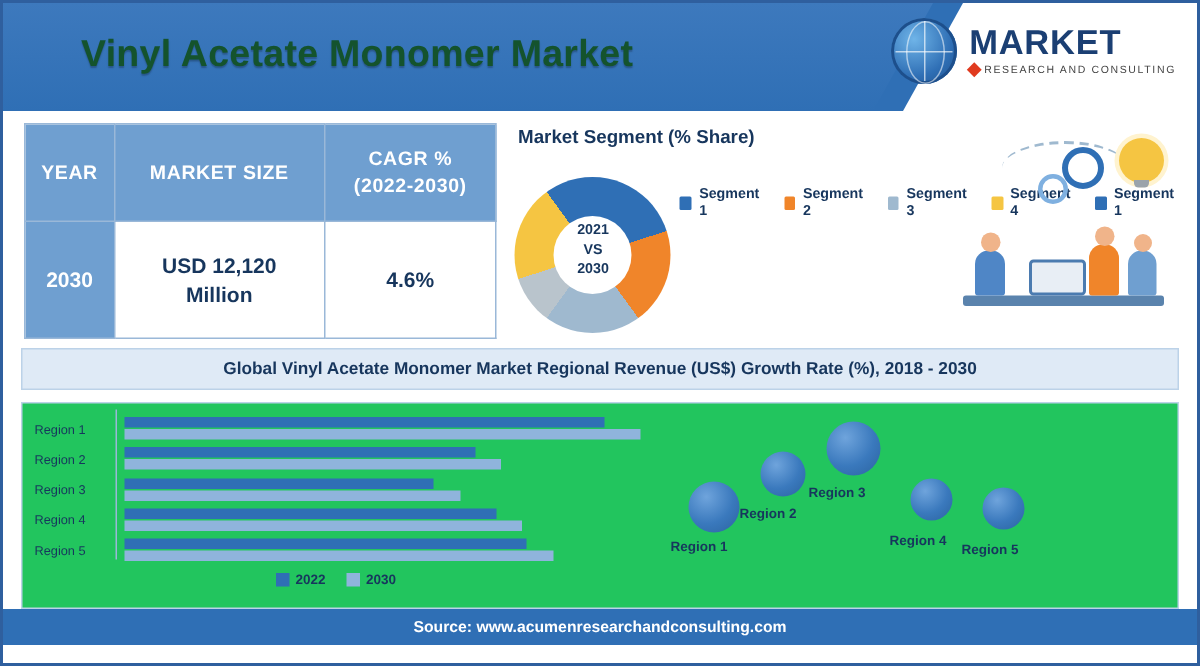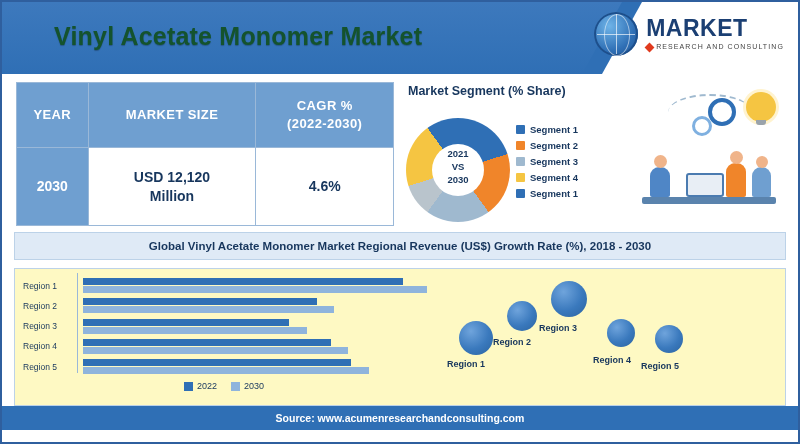--- a/index.html
+++ b/index.html
@@ -70,21 +70,21 @@
       #f0852a 72deg 144deg,
       #9fb9cf 144deg 216deg,
       #b9c4cc 216deg 252deg,
       #f5c542 252deg 324deg,
       #2f6fb5 324deg 360deg);
   }
   .donut:after{content:"";position:absolute;left:26px;top:26px;width:52px;height:52px;border-radius:50%;
     background:#ffffff;}
   .donut-label{position:absolute;left:0;top:30px;width:104px;text-align:center;
     font-size:9.5px;font-weight:bold;color:#17365d;line-height:1.35;z-index:2;}
-  .legend{display:flex;flex-direction:column;gap:5px;padding-top:6px;}
+  .legend{display:flex;flex-direction:row;gap:15px;padding-top:6px;}
   .legend-item{display:flex;align-items:center;gap:5px;font-size:9.5px;color:#17365d;font-weight:bold;}
   .legend-swatch{width:9px;height:9px;border-radius:1px;display:inline-block;}
 
   .illus{position:absolute;right:0;top:4px;width:150px;height:134px;}
   .illus .bulb{position:absolute;right:8px;top:6px;width:30px;height:30px;border-radius:50%;
     background:#f5c542;box-shadow:0 0 0 3px #fff3cf;}
   .illus .bulb:after{content:"";position:absolute;left:10px;top:28px;width:10px;height:5px;background:#9aa3ab;border-radius:0 0 3px 3px;}
   .illus .gear{position:absolute;right:48px;top:12px;width:20px;height:20px;border-radius:50%;
     border:4px solid #2f6fb5;}
   .illus .gear2{position:absolute;right:72px;top:30px;width:14px;height:14px;border-radius:50%;
@@ -103,33 +103,33 @@
 
   
   .subbar{
     margin:6px 12px 0 12px;height:26px;background:#dfeaf6;border:1px solid #bcd2e8;
     display:flex;align-items:center;justify-content:center;
     font-size:11.5px;font-weight:bold;color:#17365d;
   }
 
   
   .charts{position:relative;margin:8px 12px 0 12px;height:136px;
-    border:1px solid #bcd2e8;background:#fef9c3;display:flex;}
+    border:1px solid #bcd2e8;background:#22c55e;display:flex;}
   .barchart{position:relative;width:418px;padding:8px 6px 6px 6px;box-sizing:border-box;}
   .bar-rows{position:relative;height:98px;display:flex;flex-direction:column;justify-content:space-between;}
   .bar-row{display:flex;align-items:center;height:17px;}
   .bar-label{width:60px;font-size:8.5px;color:#17365d;text-align:left;padding-left:2px;}
   .bar-stack{flex:1;position:relative;height:17px;}
   .bar{position:absolute;left:0;height:7px;}
   .bar.a{top:1px;background:#2f6fb5;}
   .bar.b{top:9px;background:#8fb4dc;}
   .axis-line{position:absolute;left:62px;top:4px;width:1px;height:100px;background:#9ab8d8;}
   .bar-legend{display:flex;gap:14px;justify-content:center;align-items:center;margin-top:6px;}
   .bar-legend span.s{width:9px;height:9px;display:inline-block;margin-right:4px;}
-  .bar-legend div{font-size:9px;color:#17365d;display:flex;align-items:center;}
+  .bar-legend div{font-size:9px;color:#17365d;display:flex;align-items:center;font-weight:bold;}
 
   .bubblechart{position:relative;flex:1;}
   .bubble{position:absolute;border-radius:50%;
     background:radial-gradient(circle at 35% 30%, #6fa4dc 0%, #3a79bd 55%, #2b639f 100%);}
   .bubble-label{position:absolute;font-size:9px;font-weight:bold;color:#17365d;white-space:nowrap;}
 
   
   .footer{position:absolute;left:0;right:0;bottom:12px;height:24px;background:#2f6fb5;
     display:flex;align-items:center;justify-content:center;}
   .footer span{color:#ffffff;font-size:10.5px;font-weight:bold;}

